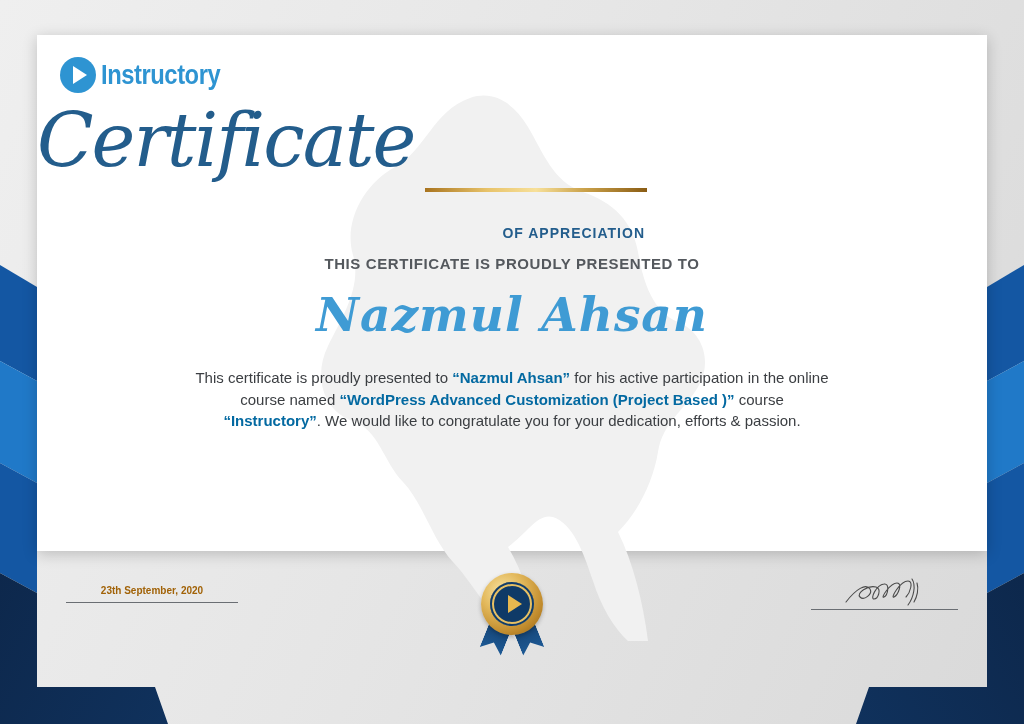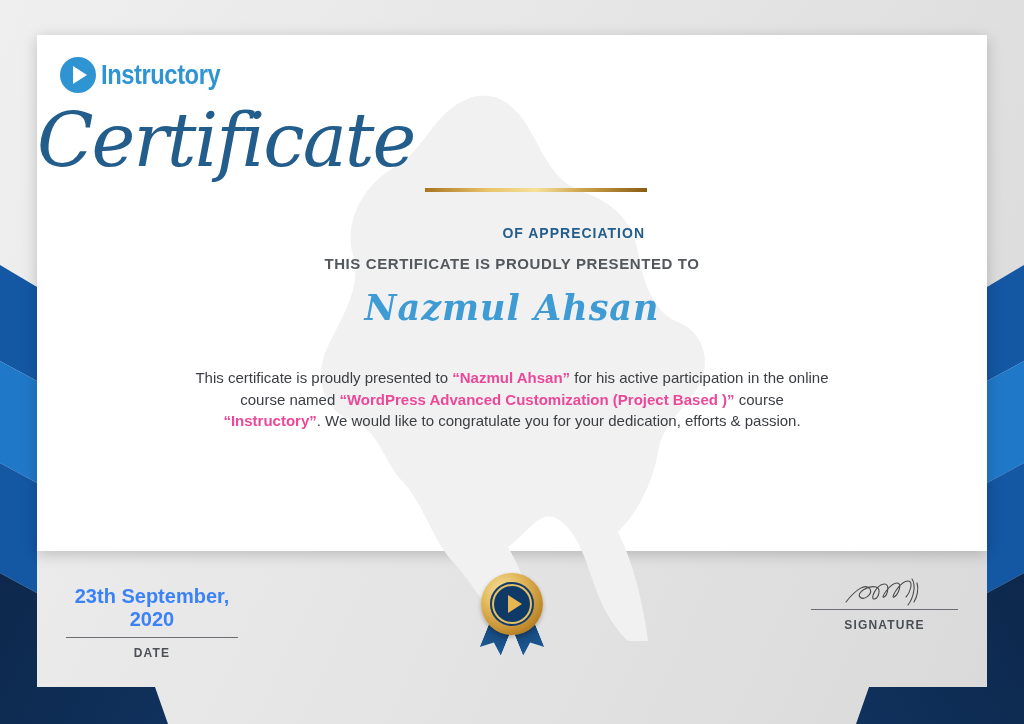--- a/index.html
+++ b/index.html
@@ -61,32 +61,32 @@
     font-size:14px;font-weight:bold;letter-spacing:1px;color:var(--title_blue,#1d5077);margin-top:28px;
   }
   
   .presented{
     position:absolute;left:0;right:0;top:220px;text-align:center;
     font-size:15px;font-weight:bold;letter-spacing:.6px;color:#54585d;
   }
   .recipient{
     position:absolute;left:0;right:0;top:252px;text-align:center;
     font-family:"DejaVu Serif","Liberation Serif",serif;font-style:italic;font-weight:bold;
-    font-size:35px;color:var(--name_blue,#3f9bd4);letter-spacing:1px;
+    font-size:47px;color:var(--name_blue,#3f9bd4);letter-spacing:1px;
   }
   .body-text{
     position:absolute;left:155px;top:332px;width:640px;text-align:center;
     font-size:15px;line-height:21.5px;color:#3b3e42;
   }
-  .body-text b{color:#ec4899;}
+  .body-text b{color:#0369a1;}
   
   .sign-block{position:absolute;text-align:center;}
   .date-block{left:25px;top:550px;width:180px;}
   .sig-block{left:770px;top:540px;width:155px;}
-  .sign-value{font-size:20px;font-weight:bold;color:#3b82f6;padding-bottom:6px;}
+  .sign-value{font-size:10px;font-weight:bold;color:#a16207;padding-bottom:6px;}
   .sign-rule{border-top:1.5px solid #6a6e73;margin:0 4px;}
   .sign-label{font-size:12px;font-weight:bold;letter-spacing:1.2px;color:#4b4f55;padding-top:8px;}
   .sig-scribble{display:block;margin:0 auto;}
   
   .medal{position:absolute;left:430px;top:538px;width:90px;height:85px;}
   .ribbon{
     position:absolute;top:36px;width:23px;height:44px;
     background:linear-gradient(180deg,#10355f,#1d5a96);
     clip-path:polygon(0 0,100% 0,100% 100%,50% 78%,0 100%);
   }
@@ -148,37 +148,35 @@
 
   <div class="presented">THIS CERTIFICATE IS PROUDLY PRESENTED TO</div>
 
   <div class="recipient">Nazmul Ahsan</div>
 
   <div class="body-text"><span>This certificate is proudly presented to </span><b>“Nazmul Ahsan”</b><span> for his active participation in the online course named </span><b>“WordPress Advanced Customization (Project Based )”</b><span> course </span><b>“Instructory”</b><span>. We would like to congratulate you for your dedication, efforts &amp; passion.</span></div>
 
   <div class="sign-block date-block">
     <div class="sign-value">23th September, 2020</div>
     <div class="sign-rule"></div>
-    <div class="sign-label">DATE</div>
   </div>
 
   <div class="medal">
     <div class="ribbon ribbon-left"></div>
     <div class="ribbon ribbon-right"></div>
     <div class="medal-gold">
       <div class="medal-inner">
         <span class="medal-play"></span>
       </div>
     </div>
   </div>
 
   <div class="sign-block sig-block">
     <svg class="sig-scribble" width="86" height="34" viewBox="0 0 86 34">
       <path fill="none" stroke="#4a4a4a" stroke-width="1.1" stroke-linecap="round" d="M4,27 C14,14 24,8 28,14 C31,19 22,26 18,22 C14,18 26,10 34,12
            C40,14 36,24 32,24 C28,24 34,10 42,9 C48,8 46,20 42,22
            C38,24 48,8 55,8 C61,8 56,20 52,22 C48,24 58,6 66,6
            C72,6 68,18 64,22 M70,4 C74,10 72,22 66,30 M75,8 C77,14 75,22 72,27"></path>
     </svg>
     <div class="sign-rule"></div>
-    <div class="sign-label">SIGNATURE</div>
   </div>
 
 </div>
 
 </body></html>

